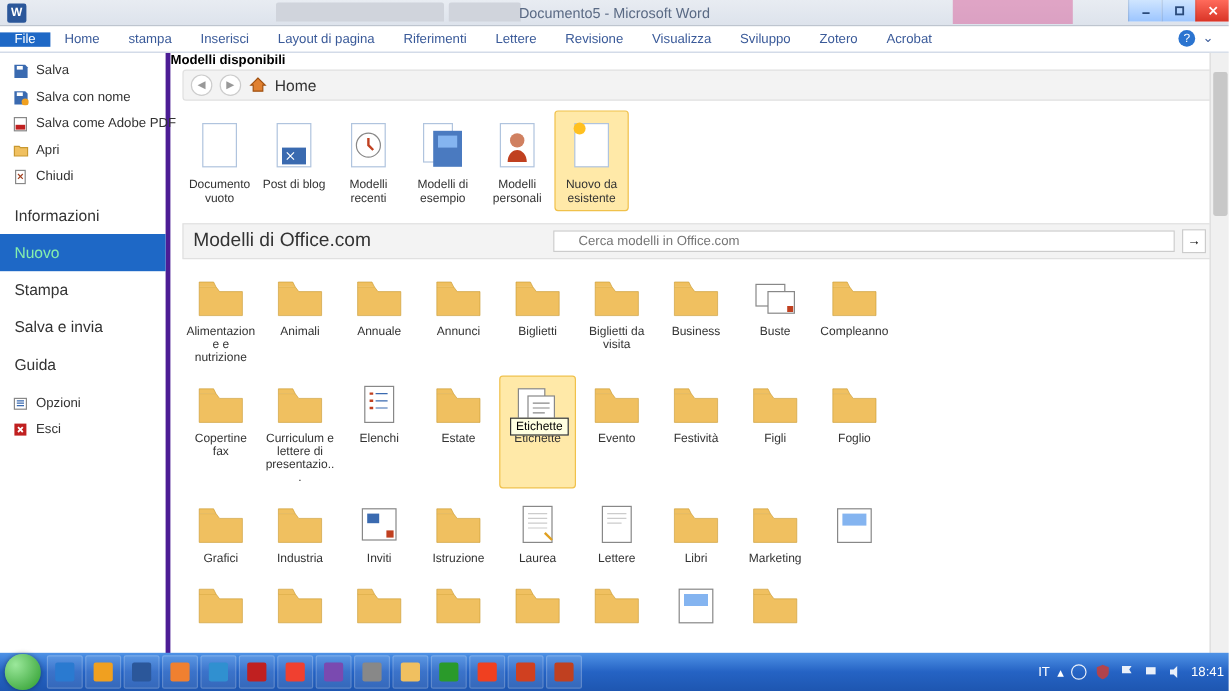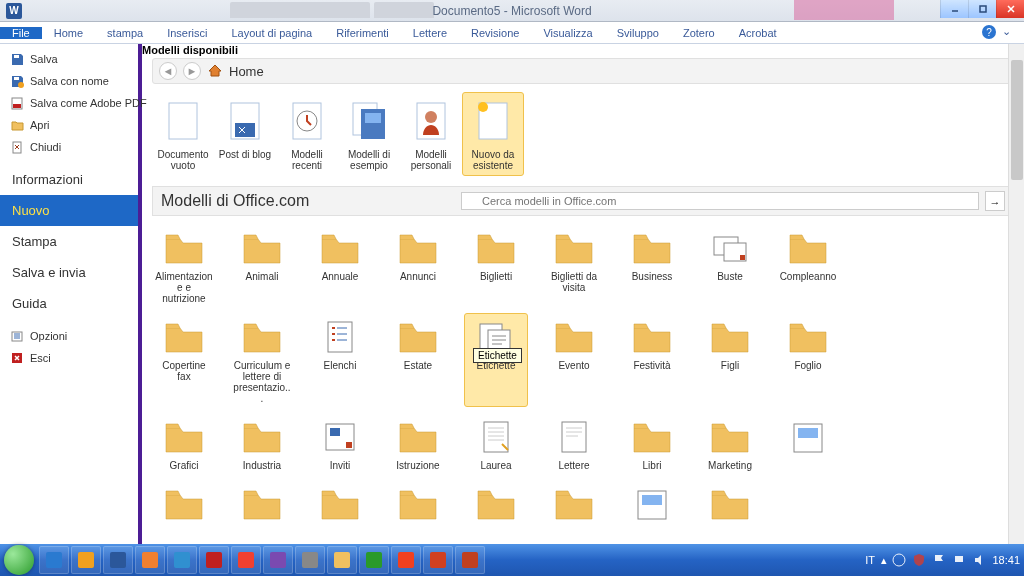--- a/index.html
+++ b/index.html
@@ -17,35 +17,35 @@
 .ribbon-tabs{height:22px;background:#fff;display:flex;align-items:center;border-bottom:1px solid #c9d3e3;position:relative}
 .ribbon-tabs .tab{padding:0 12px;display:flex;align-items:center;color:#3a5a99;cursor:pointer}
 .ribbon-tabs .tab.file{background:#1e68c6;color:#fff}
 .ribbon-tabs .help{position:absolute;right:28px;top:3px;width:14px;height:14px;border-radius:50%;background:#2b74d0;color:#fff;display:flex;align-items:center;justify-content:center;font-size:10px}
 .ribbon-tabs .expand{position:absolute;right:8px;top:3px;width:14px;height:14px;color:#3a5a99}
 .body-area{display:flex;height:510px}
 .sidebar{width:142px;background:#fff;border-right:4px solid #4c1d95;display:flex;flex-direction:column;padding-top:4px}
 .sidebar .item{padding:4px 10px;display:flex;align-items:center;gap:6px;color:#333;cursor:pointer;white-space:nowrap}
 .sidebar .item svg{width:14px;height:14px;flex-shrink:0}
 .sidebar .big{padding:8px 12px;font-size:13px;color:#333;cursor:pointer}
-.sidebar .big.active{background:#1e68c6;color:#fde047}
+.sidebar .big.active{background:#1e68c6;color:#86efac}
 .nav-row{display:flex;align-items:center;gap:6px;margin:2px 10px;padding:3px 6px;background:#f3f3f3;border:1px solid #e0e0e0;border-radius:3px}
 .nav-row .arrow{width:18px;height:18px;border-radius:50%;border:1px solid #ccc;background:#fff;display:flex;align-items:center;justify-content:center;color:#999}
 .nav-row .home-ic{width:16px;height:16px}
 .template-row{display:flex;padding:6px 10px;gap:0}
 .template-row .titem{width:62px;text-align:center;cursor:pointer;padding:4px 2px;border:1px solid transparent}
 .template-row .titem.selected{background:#ffe9a8;border:1px solid #f0c14b;border-radius:3px}
 .template-row .ticon{width:48px;height:48px;margin:0 auto 4px;display:flex;align-items:center;justify-content:center}
 .template-row .tlabel{font-size:10px;line-height:11px;color:#333}
 .office-row{display:flex;align-items:center;margin:4px 10px 2px;background:#f3f3f3;border:1px solid #e0e0e0;padding:4px 8px}
 .office-row .olabel{flex:0 0 300px;font-size:16px;color:#333}
 .office-row input{flex:1;border:1px solid #ccc;padding:2px 20px;font-size:11px;color:#888}
 .office-row .go{width:20px;height:20px;border:1px solid #ccc;background:#fff;margin-left:6px;display:flex;align-items:center;justify-content:center}
 .scroll-area{flex:1;overflow:hidden;position:relative;margin:0 10px}
-.folder-grid{display:grid;grid-template-columns:repeat(9,64px);gap:6px 14px;padding:6px 0}
+.folder-grid{display:grid;grid-template-columns:repeat(9,64px);gap:6px 2px;padding:6px 0}
 .fitem{text-align:center;cursor:pointer;padding:2px;border:1px solid transparent}
 .fitem.hover{background:#ffe9a8;border:1px solid #f0c14b;border-radius:3px;position:relative}
 .fitem .ficon{width:48px;height:42px;margin:0 auto 2px;display:flex;align-items:center;justify-content:center}
 .fitem .flabel{font-size:10px;line-height:11px;color:#333;word-wrap:break-word}
 .tooltip{position:absolute;background:#ffffe1;border:1px solid #333;padding:1px 4px;font-size:10px;left:8px;top:34px;z-index:10}
 .vscroll{position:absolute;right:0;top:0;width:16px;height:100%;background:#f0f0f0;border-left:1px solid #ddd}
 .vscroll .thumb{position:absolute;left:2px;top:16px;width:12px;height:120px;background:#c8c8c8;border-radius:2px}
 .content-wrap{position:relative;flex:1;display:flex}
 .content-inner{flex:1;display:flex;flex-direction:column}
 .taskbar{position:absolute;bottom:0;left:0;right:0;height:32px;background:linear-gradient(#4f93e6,#2563c4,#1e56b0);display:flex;align-items:center}

